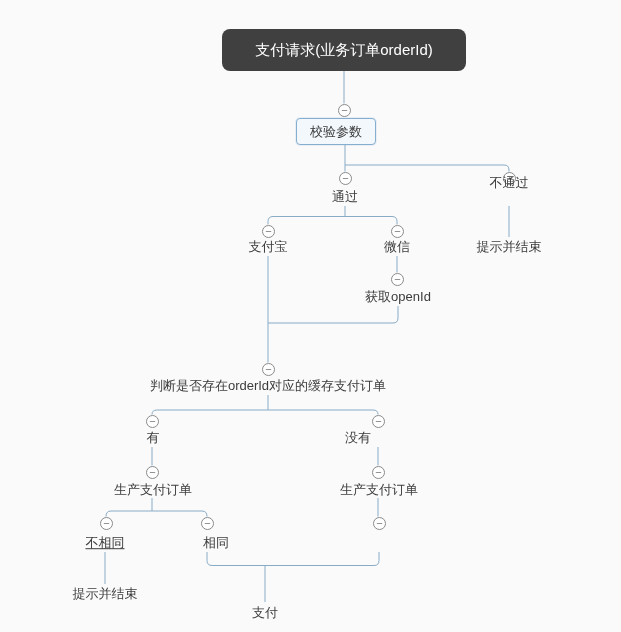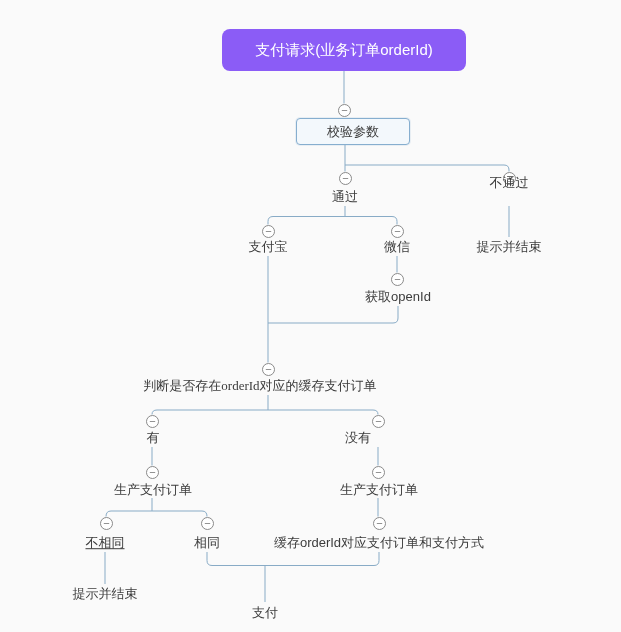--- a/index.html
+++ b/index.html
@@ -3,23 +3,23 @@
 <meta charset="utf-8">
 <style>
   html,body{margin:0;padding:0;}
   body{font-family:"Liberation Sans",sans-serif;background:#fafafa;}
   .canvas{position:relative;width:621px;height:632px;background:#fafafa;overflow:hidden;}
   .connectors{position:absolute;left:0;top:0;width:621px;height:632px;}
   .connectors path{stroke:#88abc6;stroke-width:1;fill:none;}
   .label{position:absolute;transform:translate(-50%,-50%);white-space:nowrap;
          font-size:13px;color:#3c3c3c;line-height:1.2;cursor:default;}
   .root-node{position:absolute;left:222px;top:29px;width:244px;height:42px;
-         background:#8b5cf6;border-radius:8px;color:#ffffff;font-size:15px;
+         background:#404040;border-radius:8px;color:#ffffff;font-size:15px;
          display:flex;align-items:center;justify-content:center;white-space:nowrap;}
-  .box-node{position:absolute;left:296px;top:118px;width:114px;height:27px;
+  .box-node{position:absolute;left:296px;top:118px;width:80px;height:27px;
          box-sizing:border-box;background:#f3f8fc;border:1px solid #86aecf;border-radius:4px;
          font-size:13px;color:#3c3c3c;display:flex;align-items:center;justify-content:center;
          white-space:nowrap;box-shadow:0 0 0 1px rgba(134,174,207,0.15);}
   .toggle{position:absolute;width:13px;height:13px;box-sizing:border-box;
          border:1px solid #8a8a8a;border-radius:50%;background:#ffffff;
          display:flex;align-items:center;justify-content:center;cursor:pointer;}
   .toggle span{font-size:11px;line-height:1;color:#777777;margin-top:-1px;}
 </style>
 </head>
 <body>
@@ -89,24 +89,23 @@
     </div>
 
   <div class="box-node">校验参数</div>
 
   <div class="label" style="left:345px;top:197px;">通过</div>
   <div class="label" style="left:509px;top:184px;font-family:Liberation Mono, monospace;">不通过</div>
   <div class="label" style="left:509px;top:247px;">提示并结束</div>
   <div class="label" style="left:268px;top:247px;">支付宝</div>
   <div class="label" style="left:397px;top:247px;">微信</div>
   <div class="label" style="left:398px;top:297px;">获取openId</div>
-  <div class="label" style="left:260px;top:386px;font-family:Liberation Serif, serif;">判断是否存在orderId对应的缓存支付订单</div>
+  <div class="label" style="left:268px;top:386px;">判断是否存在orderId对应的缓存支付订单</div>
   <div class="label" style="left:153px;top:438px;">有</div>
   <div class="label" style="left:358px;top:438px;">没有</div>
   <div class="label" style="left:153px;top:490px;">生产支付订单</div>
   <div class="label" style="left:379px;top:490px;">生产支付订单</div>
   <div class="label" style="left:105px;top:543px;text-decoration:underline;">不相同</div>
-  <div class="label" style="left:207px;top:543px;">相同</div>
-  <div class="label" style="left:379px;top:543px;">缓存orderId对应支付订单和支付方式</div>
+  <div class="label" style="left:216px;top:543px;">相同</div>
   <div class="label" style="left:105px;top:594px;">提示并结束</div>
   <div class="label" style="left:265px;top:613px;">支付</div>
 
 </div>
 
 </body></html>

